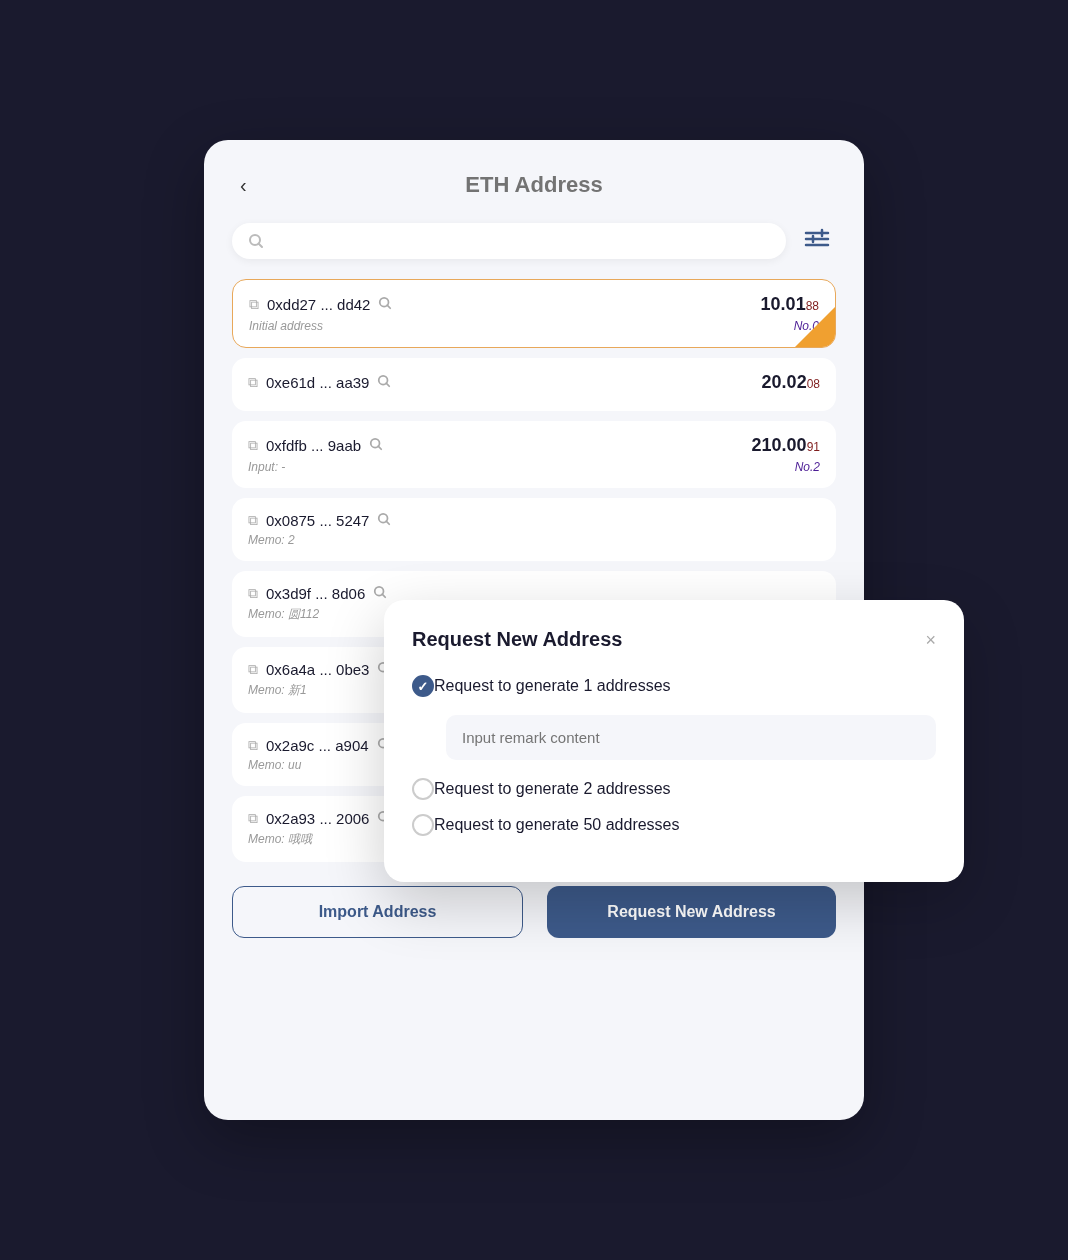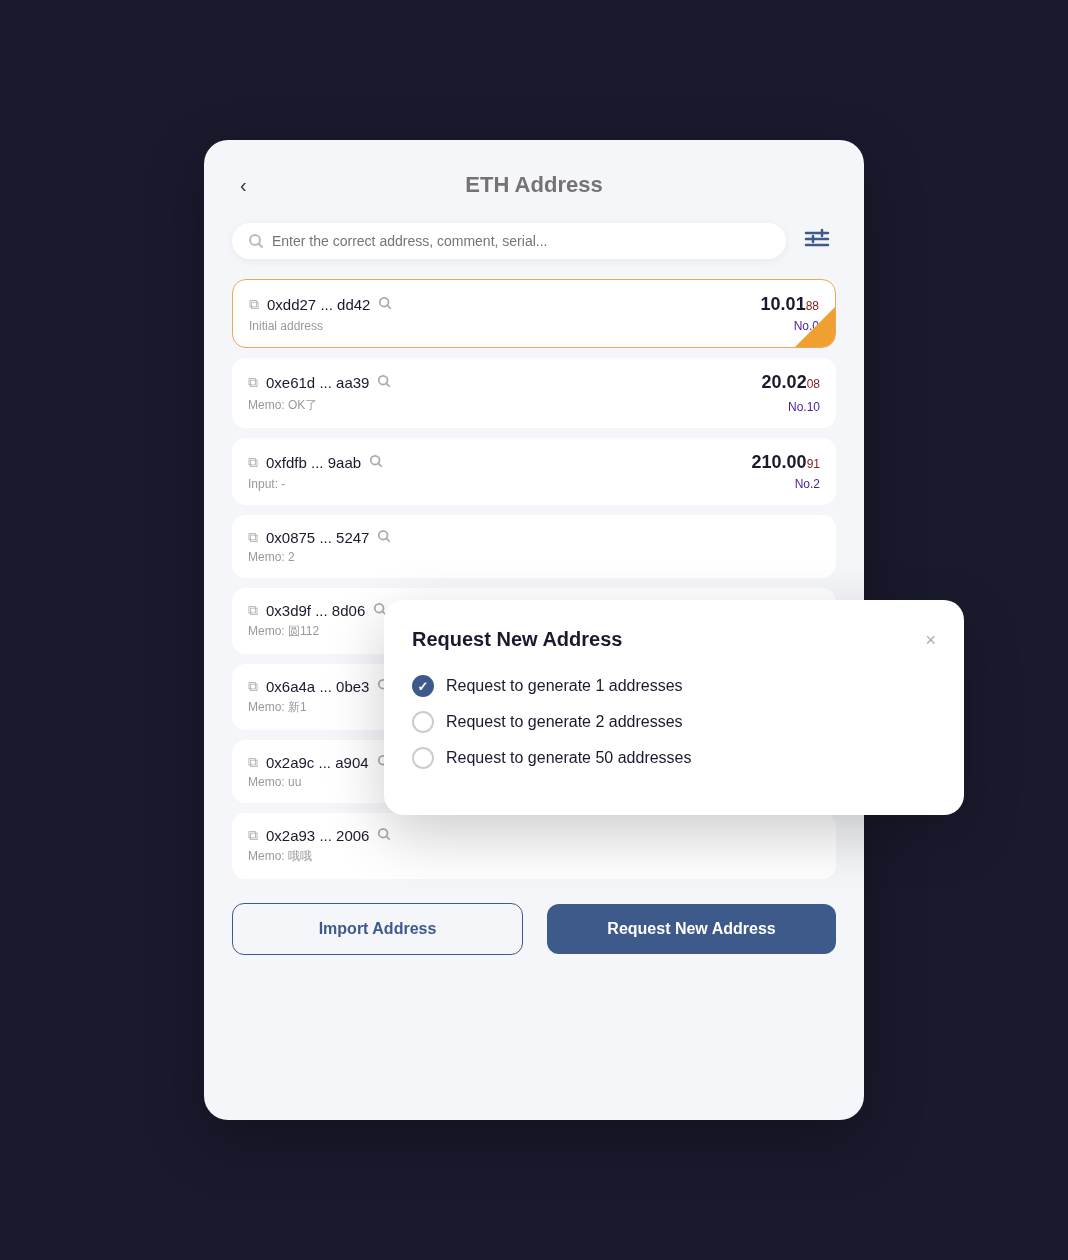--- a/index.html
+++ b/index.html
@@ -145,22 +145,23 @@
     }
 
     .amount-decimal {
       font-size: 12px;
       font-weight: 400;
       color: #7f1d1d;
     }
 
     .address-bottom {
       display: flex;
-      align-items: flex-end;
+      align-items: flex-start;
       justify-content: space-between;
+      font-style: italic;
     }
 
     .memo-text {
       font-size: 12px;
       color: #999;
     }
 
     .no-label {
       font-size: 12px;
       color: #4c1d95;
@@ -174,21 +175,20 @@
       height: 0;
       border-style: solid;
       border-width: 0 0 40px 40px;
       border-color: transparent transparent #f0a030 transparent;
     }
 
     .bottom-buttons {
       display: flex;
       gap: 24px;
       margin-top: auto;
-      align-items: center;
     }
 
     .btn-import {
       flex: 1;
       padding: 16px;
       border: 1.5px solid #3d5a8a;
       border-radius: 12px;
       background: transparent;
       color: #3d5a8a;
       font-size: 16px;
@@ -239,21 +239,21 @@
       border: none;
       cursor: pointer;
       font-size: 18px;
       color: #aaa;
       line-height: 1;
     }
 
     .radio-option {
       display: flex;
       align-items: center;
-      gap: 12px;
+      gap: 0;
       margin-bottom: 14px;
       cursor: pointer;
     }
 
     .radio-circle {
       width: 22px;
       height: 22px;
       border-radius: 50%;
       border: 2px solid #ccc;
       display: flex;
@@ -301,21 +301,20 @@
     <button class="back-btn">‹</button>
     <span class="page-title">ETH Address</span>
   </div>
 
   <div class="search-row">
     <div class="search-box">
       <svg class="search-icon-svg" width="16" height="16" viewBox="0 0 16 16" fill="none">
         <circle cx="7" cy="7" r="5" stroke="#bbb" stroke-width="2"></circle>
         <line x1="10.5" y1="10.5" x2="14" y2="14" stroke="#bbb" stroke-width="2" stroke-linecap="round"></line>
       </svg>
-      <input type="text" placeholder="Enter the correct address, comment, serial..." style="">
     </div>
     <button class="filter-btn">
       <svg width="26" height="22" viewBox="0 0 26 22" fill="none">
         <line x1="2" y1="5" x2="24" y2="5" stroke="#3d5a8a" stroke-width="2.5" stroke-linecap="round"></line>
         <line x1="2" y1="11" x2="24" y2="11" stroke="#3d5a8a" stroke-width="2.5" stroke-linecap="round"></line>
         <line x1="2" y1="17" x2="24" y2="17" stroke="#3d5a8a" stroke-width="2.5" stroke-linecap="round"></line>
         <line x1="18" y1="2" x2="18" y2="8" stroke="#3d5a8a" stroke-width="2.5" stroke-linecap="round"></line>
         <line x1="9" y1="8" x2="9" y2="14" stroke="#3d5a8a" stroke-width="2.5" stroke-linecap="round"></line>
       </svg>
     </button>
@@ -349,24 +348,20 @@
           <span class="address-text">0xe61d ... aa39</span>
           <span class="search-addr-icon">
             <svg width="14" height="14" viewBox="0 0 16 16" fill="none">
               <circle cx="7" cy="7" r="5" stroke="#aaa" stroke-width="2"></circle>
               <line x1="10.5" y1="10.5" x2="14" y2="14" stroke="#aaa" stroke-width="2" stroke-linecap="round"></line>
             </svg>
           </span>
         </div>
         <span><span class="amount-main">20.02</span><span class="amount-decimal">08</span></span>
       </div>
-      <div class="address-bottom">
-        <span class="memo-text">Memo: OK了</span>
-        <span class="no-label">No.10</span>
-      </div>
 
     </div>
       <div class="address-item">
       <div class="address-top">
         <div class="address-left">
           <span class="copy-icon">⧉</span>
           <span class="address-text">0xfdfb ... 9aab</span>
           <span class="search-addr-icon">
             <svg width="14" height="14" viewBox="0 0 16 16" fill="none">
               <circle cx="7" cy="7" r="5" stroke="#aaa" stroke-width="2"></circle>
@@ -492,21 +487,21 @@
   <div class="modal">
     <div class="modal-header">
       <span class="modal-title">Request New Address</span>
       <button class="modal-close">×</button>
     </div>
 
     <div id="modal-options">
         <div><div class="radio-option">
             <div class="radio-circle checked"></div>
             <span class="radio-label">Request to generate 1 addresses</span>
-          </div></div>
+          </div><input type="text" class="remark-input" placeholder="Input remark content" style=""></div>
         <div>
           <div class="radio-option">
             <div class="radio-circle"></div>
             <span class="radio-label">Request to generate 2 addresses</span>
           </div>
         </div>
         <div>
           <div class="radio-option">
             <div class="radio-circle"></div>
             <span class="radio-label">Request to generate 50 addresses</span>

